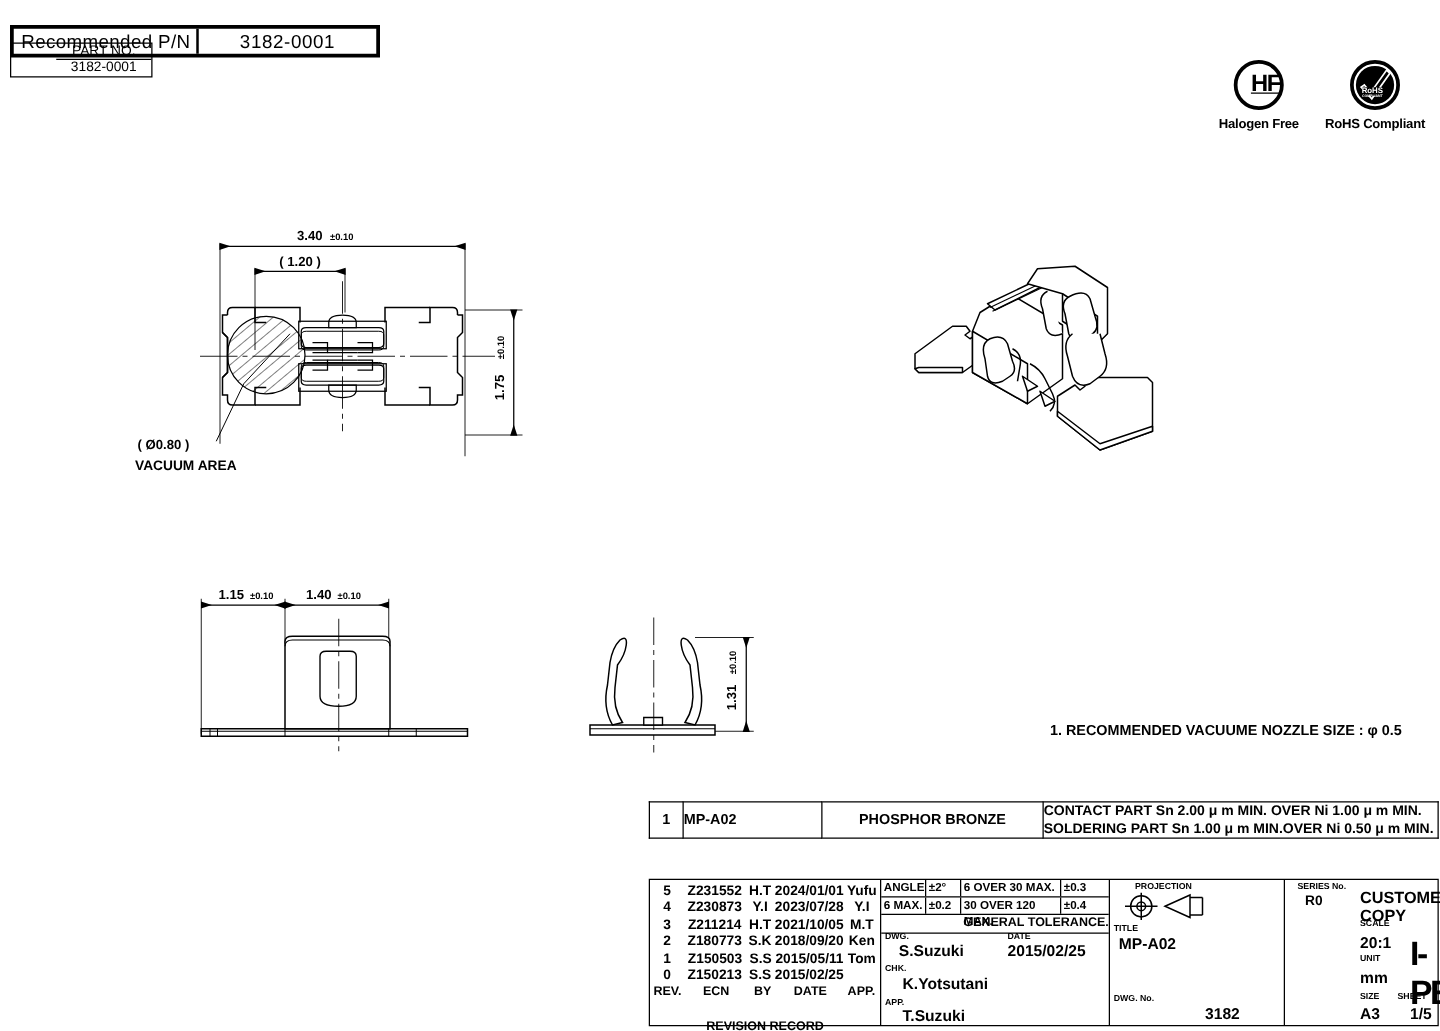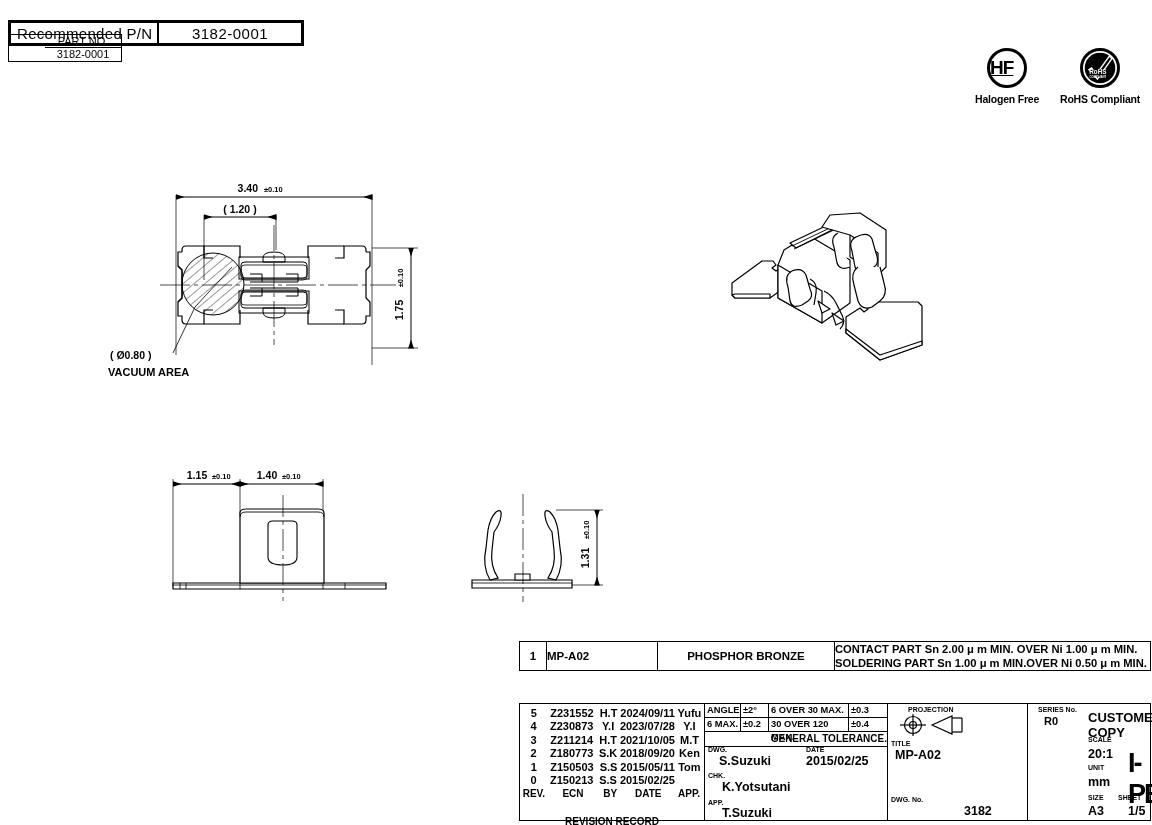--- a/index.html
+++ b/index.html
@@ -15,21 +15,21 @@
   #pn-value{flex:1;display:flex;align-items:center;justify-content:center;font-size:15px;letter-spacing:.5px;}
 
   #partno-block{left:8px;top:34px;width:114px;box-sizing:border-box;border:1px solid #000;padding-left:36px;}
   #partno-block .r{height:13px;display:flex;align-items:center;justify-content:center;font-size:11px;
                    border-bottom:1px solid #000;box-sizing:border-box;}
   #partno-block .r:last-child{border-bottom:none;}
 
   
   .ecomark{text-align:center;}
   .ecocircle{width:40px;height:40px;border-radius:50%;border:3px solid #000;box-sizing:border-box;
-             display:flex;align-items:center;justify-content:flex-start;margin:0 auto;text-decoration:underline;}
+             display:flex;align-items:center;justify-content:flex-end;margin:0 auto;text-decoration:underline;}
   .ecotext{font-size:10.5px;margin-top:5px;font-weight:bold;letter-spacing:-0.2px;}
 
   
   #note{left:834px;top:578px;font-size:11.5px;font-weight:bold;line-height:1.35;}
 
   
   table.tb{border-collapse:collapse;position:absolute;}
   table.tb td{border:1px solid #000;padding:0;vertical-align:middle;}
 
   #mat-table{left:519px;top:641px;width:632px;}
@@ -222,21 +222,21 @@
     <path d="M146,32 Q138,36 142,46 L145,62 Q148,70 158,66 L164,62 Q170,58 166,48 L162,34 Q158,26 146,32 Z" fill="#fff"></path>
 
     <path d="M148,62 Q140,68 144,80 L148,96 Q152,106 162,102 L170,96 Q178,90 174,78 L170,62" fill="#fff"></path>
     <path d="M114,86 Q122,90 126,98 L132,110 Q136,118 130,124" fill="none"></path>
     <path d="M108,96 L120,104 L112,108 Z" fill="#fff"></path>
     <path d="M122,108 L134,116 L126,120 Z" fill="#fff"></path>
   </g>
 </svg>
 </div>
 
-<div class="abs" style="left:140px;top:465px;">
+<div class="abs" style="left:128px;top:465px;">
 <svg width="265" height="140" viewBox="0 0 265 140">
   <g stroke="#000" fill="none" stroke-width="1">
 
     <line x1="33" y1="14" x2="33" y2="122" stroke-width="0.7"></line>
     <line x1="100" y1="14" x2="100" y2="50" stroke-width="0.7"></line>
     <line x1="183" y1="14" x2="183" y2="50" stroke-width="0.7"></line>
 
     <line x1="33" y1="19" x2="100" y2="19" marker-start="url(#ahs)" marker-end="url(#ah)"></line>
     <line x1="100" y1="19" x2="183" y2="19" marker-start="url(#ahs)" marker-end="url(#ah)"></line>
 
@@ -280,20 +280,21 @@
     <line x1="96" y1="30" x2="143" y2="30" stroke-width="0.7"></line>
     <line x1="112" y1="105" x2="143" y2="105" stroke-width="0.7"></line>
     <line x1="137" y1="30" x2="137" y2="105" marker-start="url(#ahs)" marker-end="url(#ah)"></line>
   </g>
   <text class="dimtxt" x="129" y="78" text-anchor="middle" transform="rotate(-90 129 78)">1.31</text>
   <text class="dimtol" x="129" y="50" text-anchor="middle" transform="rotate(-90 129 50)">±0.10</text>
 </svg>
 </div>
 
 <div id="note" class="abs">
+  <div style="padding-left:6px;">1. RECOMMENDED VACUUME NOZZLE SIZE : φ 0.5</div>
 </div>
 
 <table class="tb" id="mat-table">
   <tbody>
       <tr class="mrow">
     <td class="c-no">1</td>
     <td class="c-desc">MP-A02</td>
     <td class="c-mat">PHOSPHOR BRONZE</td>
     <td class="c-fin">
       <div class="fin2">CONTACT PART Sn 2.00 μ m MIN. OVER Ni 1.00 μ m MIN.</div>
@@ -304,21 +305,21 @@
   </table>
 
 <div id="title-block" class="abs">
 
   <div class="tbcol" id="col-rev">
     <div style="padding-top:2px;">
       <div class="revrow">
         <span class="rv-rev">5</span>
         <span class="rv-ecn">Z231552</span>
         <span class="rv-by">H.T</span>
-        <span class="rv-date">2024/09/11</span>
+        <span class="rv-date">2024/01/01</span>
         <span class="rv-app">Yufu</span>
       </div>
       <div class="revrow">
         <span class="rv-rev">4</span>
         <span class="rv-ecn">Z230873</span>
         <span class="rv-by">Y.I</span>
         <span class="rv-date">2023/07/28</span>
         <span class="rv-app">Y.I</span>
       </div>
       <div class="revrow">

